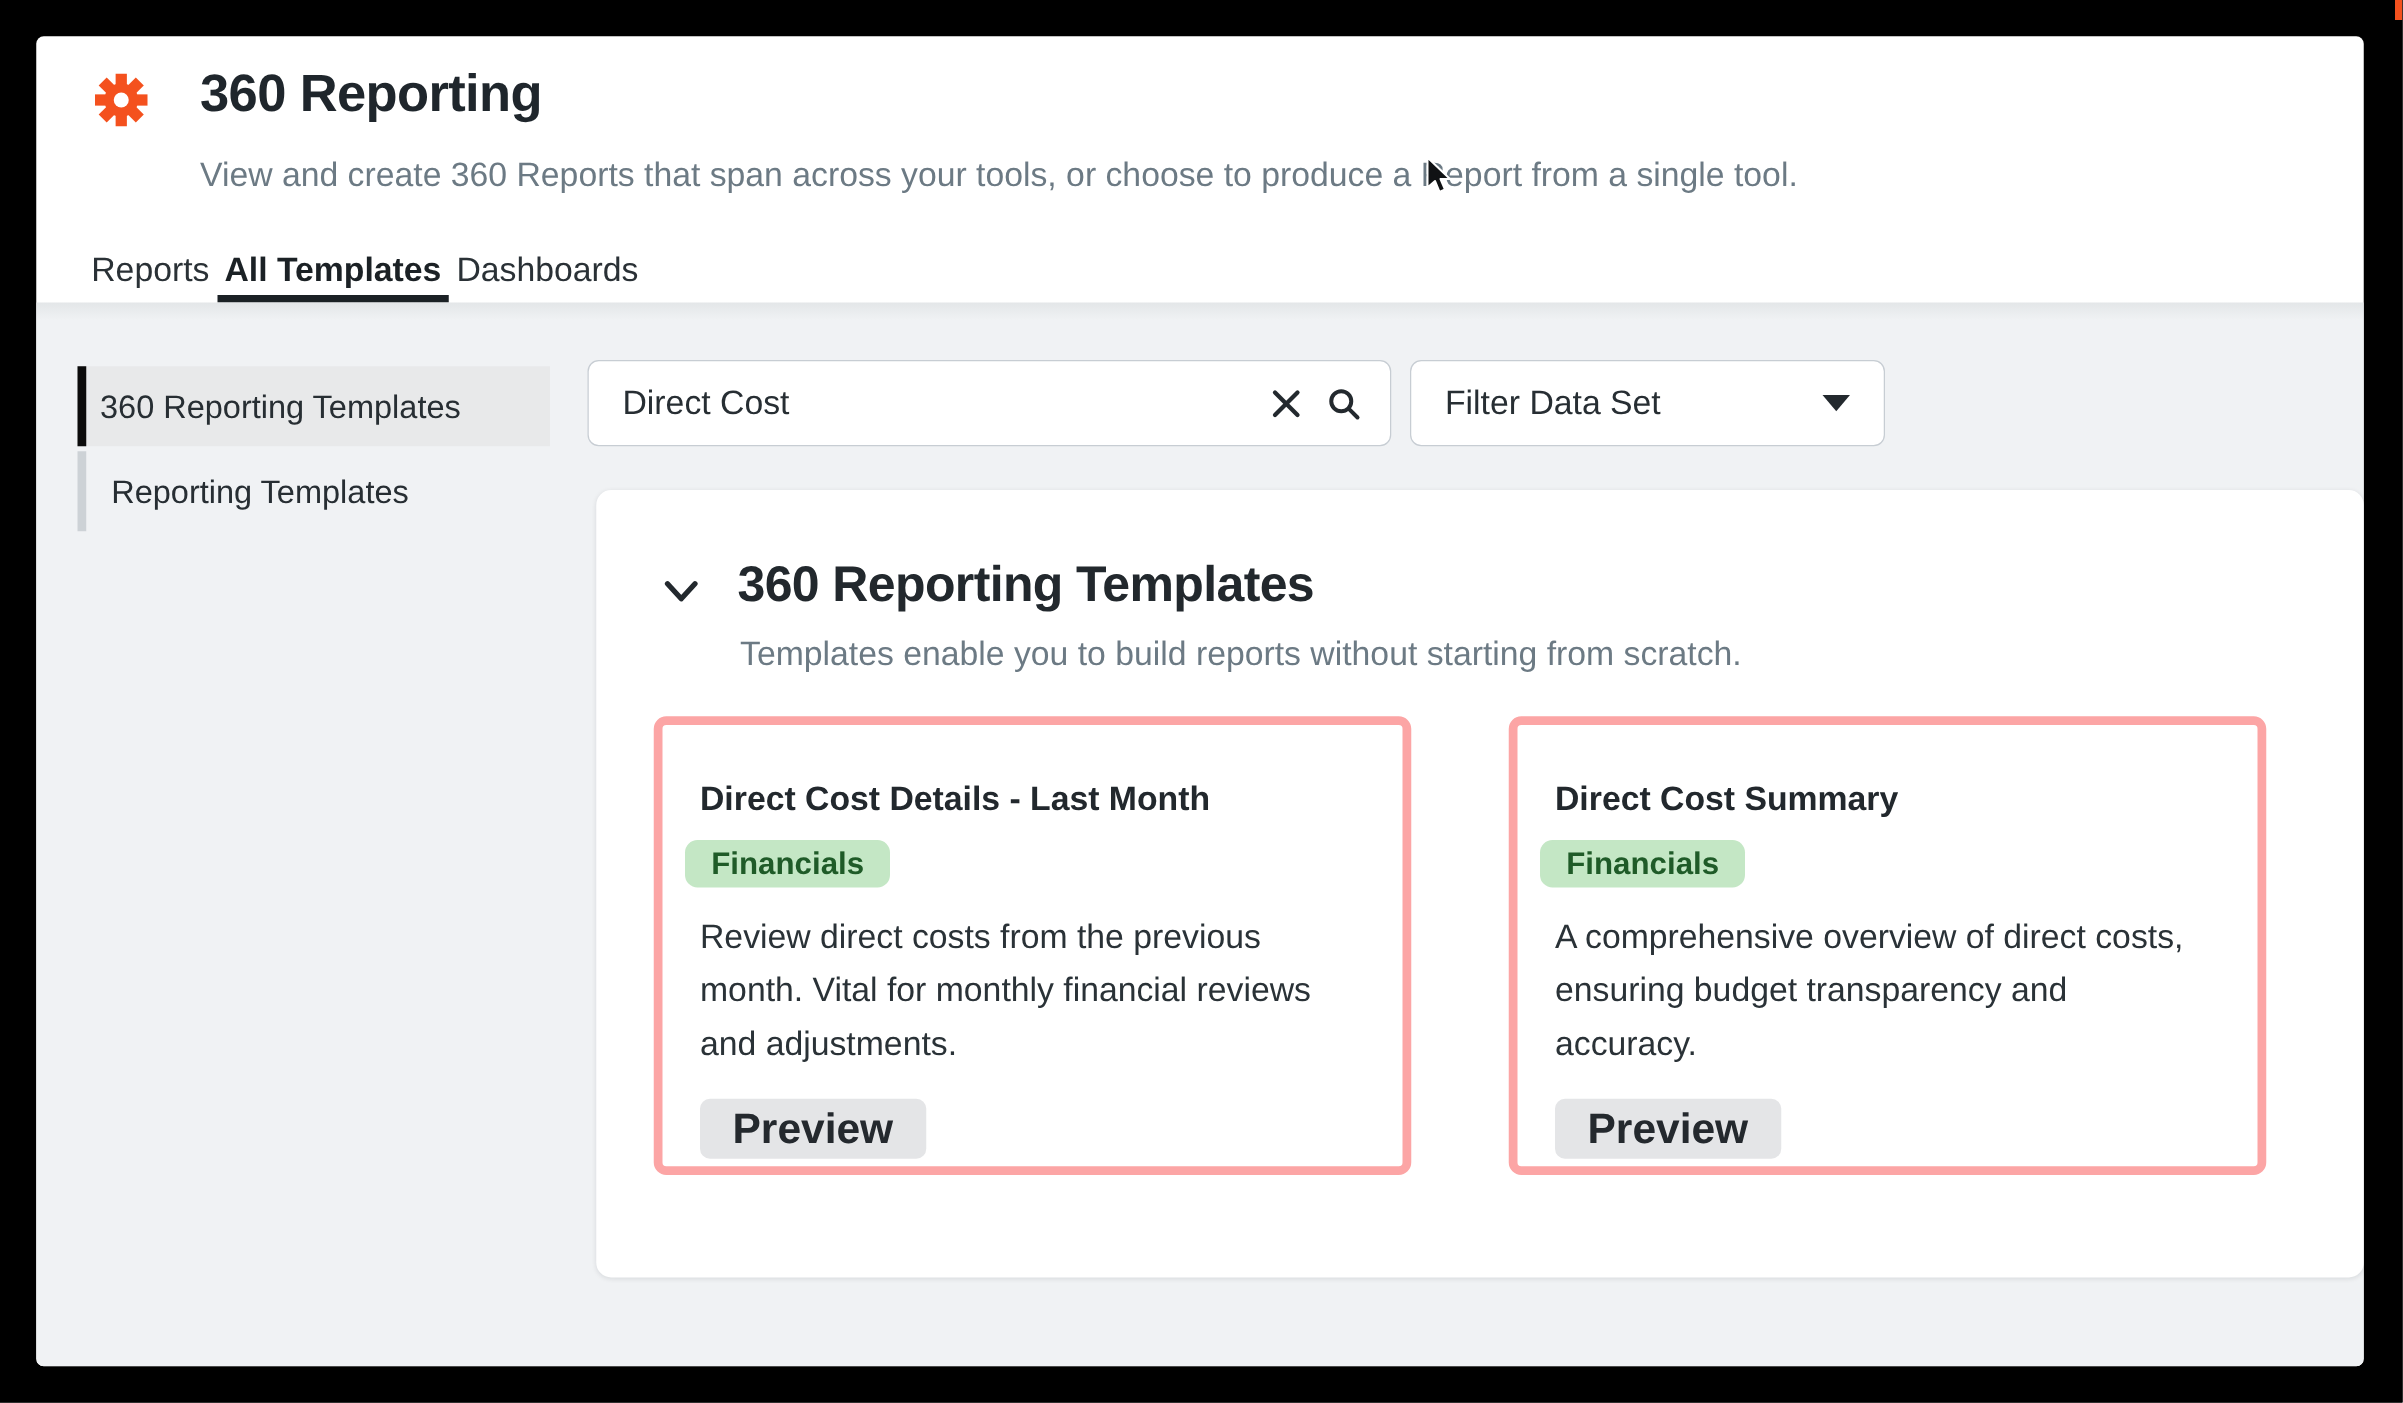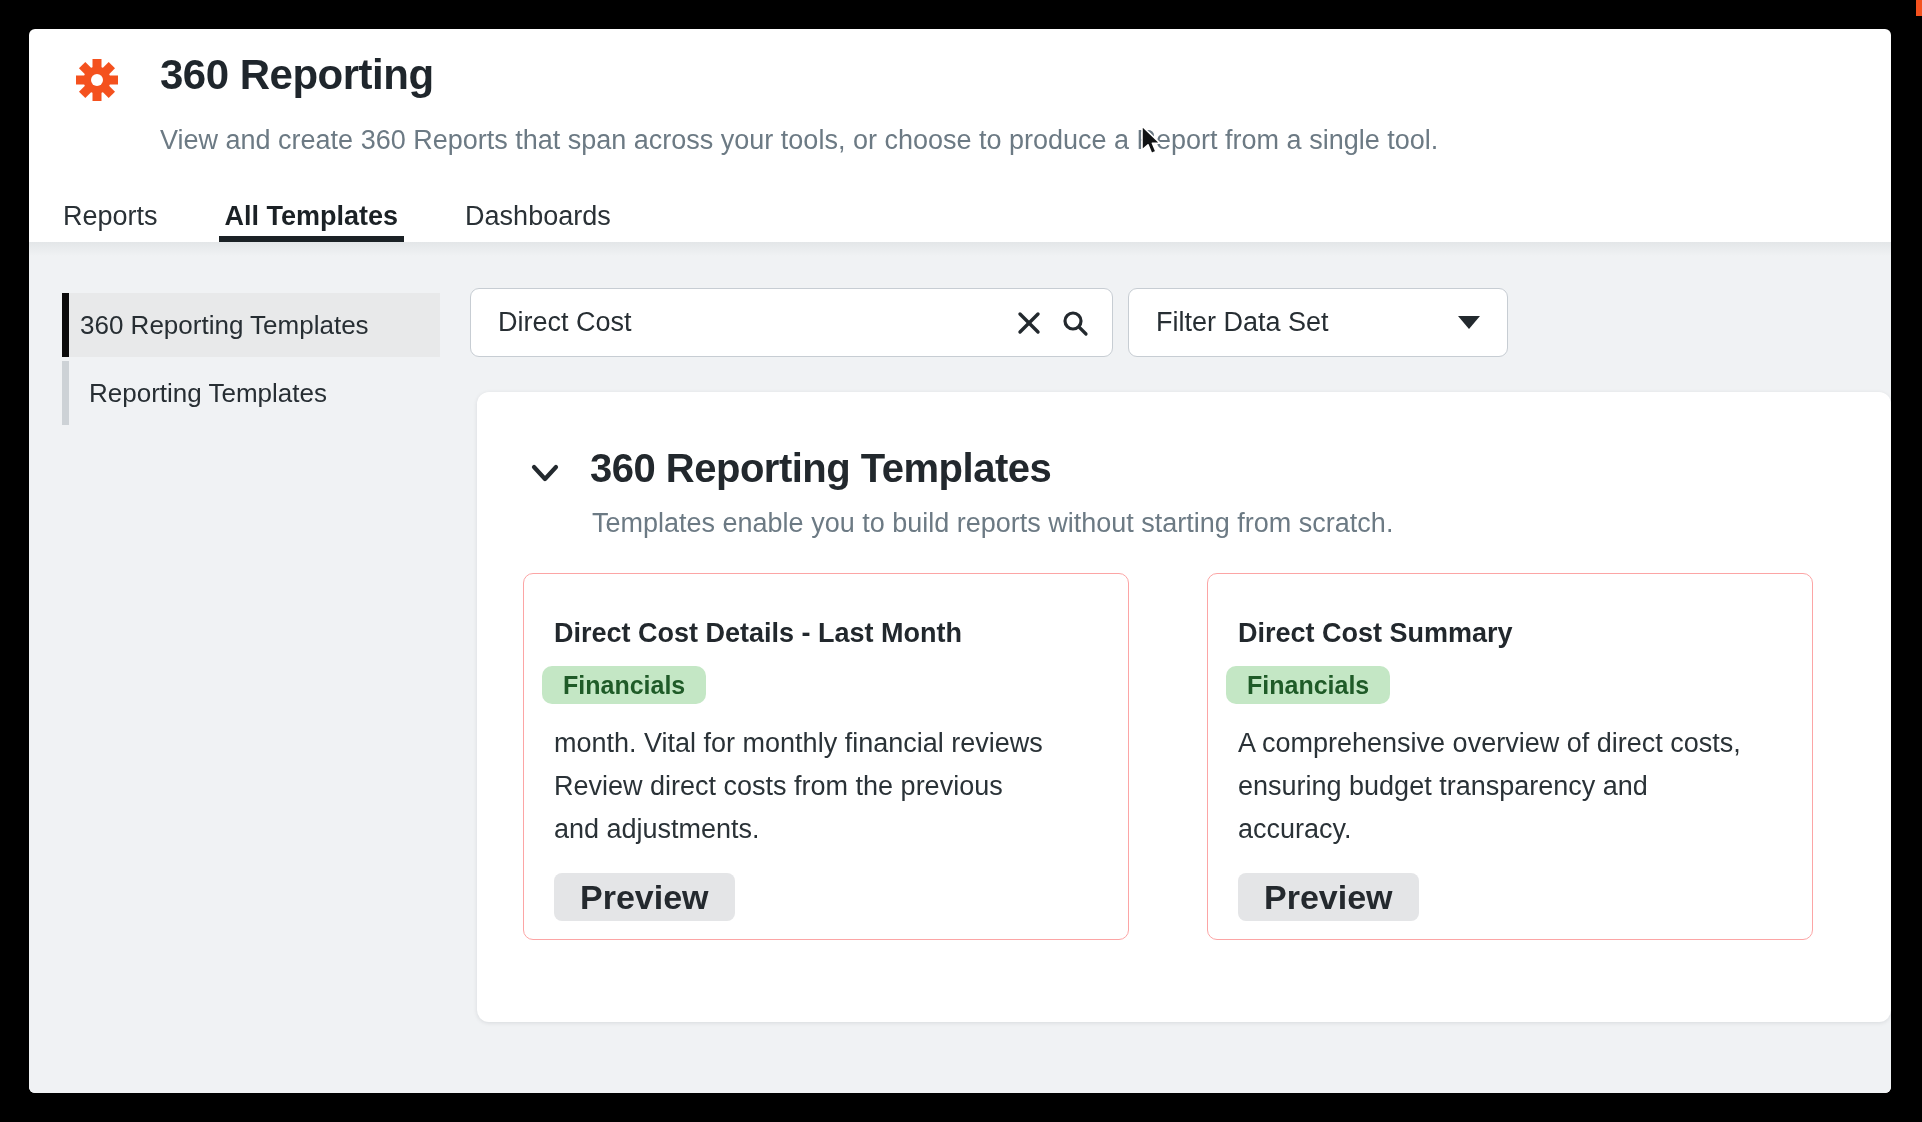--- a/index.html
+++ b/index.html
@@ -13,21 +13,21 @@
   
   #content { position:absolute; left:29px; top:29px; width:1862px; height:1064px;
              background:#fff; border-radius:6px; overflow:hidden; }
 
   
   .gear { position:absolute; left:46px; top:29px; width:44px; height:44px; }
   .page-title { position:absolute; left:131px; top:22px; font-size:42px; font-weight:bold;
                 color:#1F262C; letter-spacing:-0.5px; }
   .page-subtitle { position:absolute; left:131px; top:96px; font-size:27px; color:#6C7A84; }
 
-  .tabbar { position:absolute; left:28px; top:166px; height:47px; display:flex; gap:55px; }
+  .tabbar { position:absolute; left:38px; top:166px; height:47px; display:flex; }
   .tab { height:47px; padding:6px 6px 0 6px; font-size:27px; color:#2A3136; cursor:pointer; }
   .tab.active { font-weight:bold; color:#1B2125; border-bottom:6px solid #1B2125; }
 
   
   .page-area { position:absolute; left:0; top:213px; width:1862px; height:851px;
                background:linear-gradient(#e3e6e8 0, #F0F2F4 14px); }
 
   
   .side-nav { position:absolute; left:33px; top:51px; width:378px; }
   .side-item { height:64px; display:flex; align-items:center; font-size:26px; color:#272E33;
@@ -56,21 +56,21 @@
 
   
   .panel { position:absolute; left:448px; top:150px; width:1414px; height:630px;
            background:#fff; border-radius:12px; box-shadow:0 1px 4px rgba(10,20,30,0.10); }
   .sec-chevron { position:absolute; left:52px; top:70px; cursor:pointer; }
   .sec-title { position:absolute; left:113px; top:54px; font-size:40px; font-weight:bold;
                color:#22282D; letter-spacing:-0.5px; }
   .sec-subtitle { position:absolute; left:115px; top:116px; font-size:27px; color:#6C7A84; }
 
   .card { position:absolute; top:181px; width:606px; height:367px; background:#fff;
-          border:1px solid #fca5a5; border-radius:10px; }
+          border:7px solid #fca5a5; border-radius:10px; }
   .card.c1 { left:46px; }
   .card.c2 { left:702px;margin-left:28px; }
   .card-title { position:absolute; left:30px; top:44px; font-size:27px; font-weight:bold; color:#22282D; }
   .tag { position:absolute; left:18px; top:92px; height:38px; line-height:38px;
          background:#C4E7C5; color:#1F5B28; font-size:25px; font-weight:bold;
          border-radius:10px; padding:0 21px; }
   .card-desc { position:absolute; left:30px; top:148px; width:550px; font-size:27px;
                line-height:43px; color:#2A3237; }
   .preview-btn { position:absolute; left:30px; top:299px; height:48px; background:#E4E5E7;
                  border:none; border-radius:8px; padding:0 26px; font-family:"Liberation Sans", sans-serif;
@@ -149,22 +149,22 @@
             <polyline points="5,5 16,17 27,5" fill="none" stroke="#23292E" stroke-width="4.2" stroke-linecap="round" stroke-linejoin="round"></polyline>
           </svg>
         </span>
         <div class="sec-title">360 Reporting Templates</div>
         <div class="sec-subtitle">Templates enable you to build reports without starting from scratch.</div>
 
         <div class="card c1">
           <div class="card-title">Direct Cost Details - Last Month</div>
           <div class="tag">Financials</div>
           <div class="card-desc">
+            <div>Review direct costs from the previous</div>
             <div>month. Vital for monthly financial reviews</div>
-            <div>Review direct costs from the previous</div>
             <div>and adjustments.</div>
           </div>
           <button class="preview-btn">Preview</button>
         </div>
 
         <div class="card c2">
           <div class="card-title">Direct Cost Summary</div>
           <div class="tag">Financials</div>
           <div class="card-desc">
             <div>A comprehensive overview of direct costs,</div>

